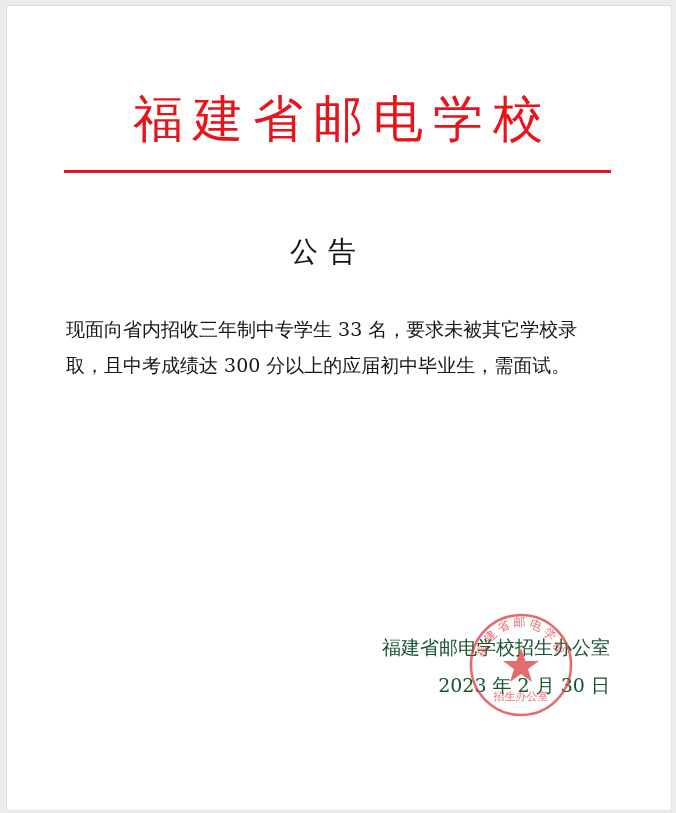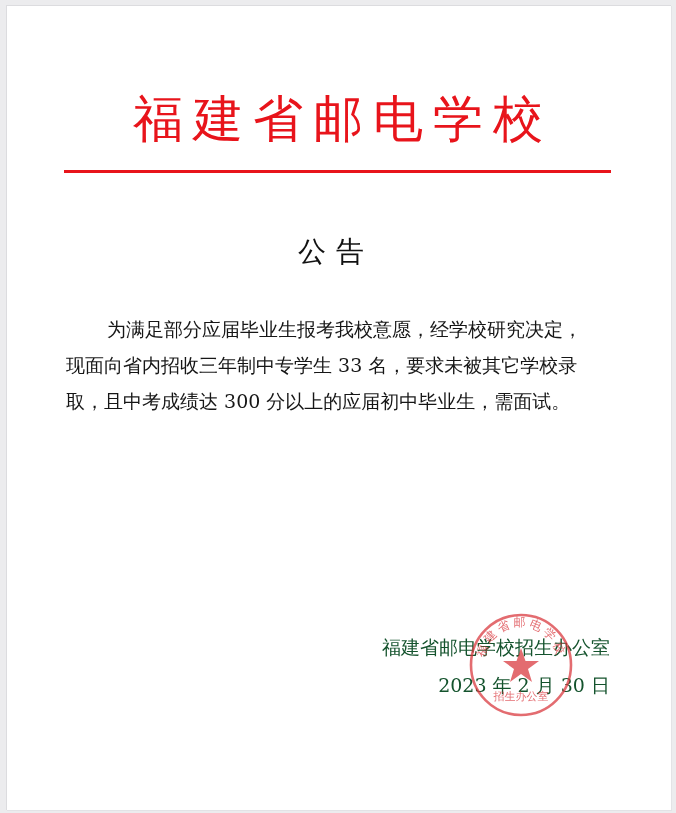--- a/index.html
+++ b/index.html
@@ -42,21 +42,21 @@
     .red-rule {
       position: absolute;
       left: 64px;
       top: 170px;
       width: 547px;
       height: 3px;
       background: #e8141b;
     }
     .notice-title {
       position: absolute;
-      left: 8px;
+      left: 0;
       top: 232px;
       width: 648px;
       text-align: center;
       font-size: 28px;
       line-height: 40px;
       color: #111111;
       letter-spacing: 10px;
       padding-left: 8px;
       box-sizing: border-box;
     }
@@ -112,23 +112,20 @@
 
 <div class="page"></div>
 
 <div class="masthead">福建省邮电学校</div>
 
 <div class="red-rule"></div>
 
 <div class="notice-title">公告</div>
 
 <div class="body-text">
-  <p class="indent">
-    <span class="line">为满足部分应届毕业生报考我校意愿，经学校研究决定，</span>
-  </p>
   <p>
     <span class="line">现面向省内招收三年制中专学生 33 名，要求未被其它学校录</span>
     <span class="line">取，且中考成绩达 300 分以上的应届初中毕业生，需面试。</span>
   </p>
 </div>
 
 <div class="signature">
   <span class="sig-org">福建省邮电学校招生办公室</span>
   <span class="sig-date">2023 年 2 月 30 日</span>
 </div>

